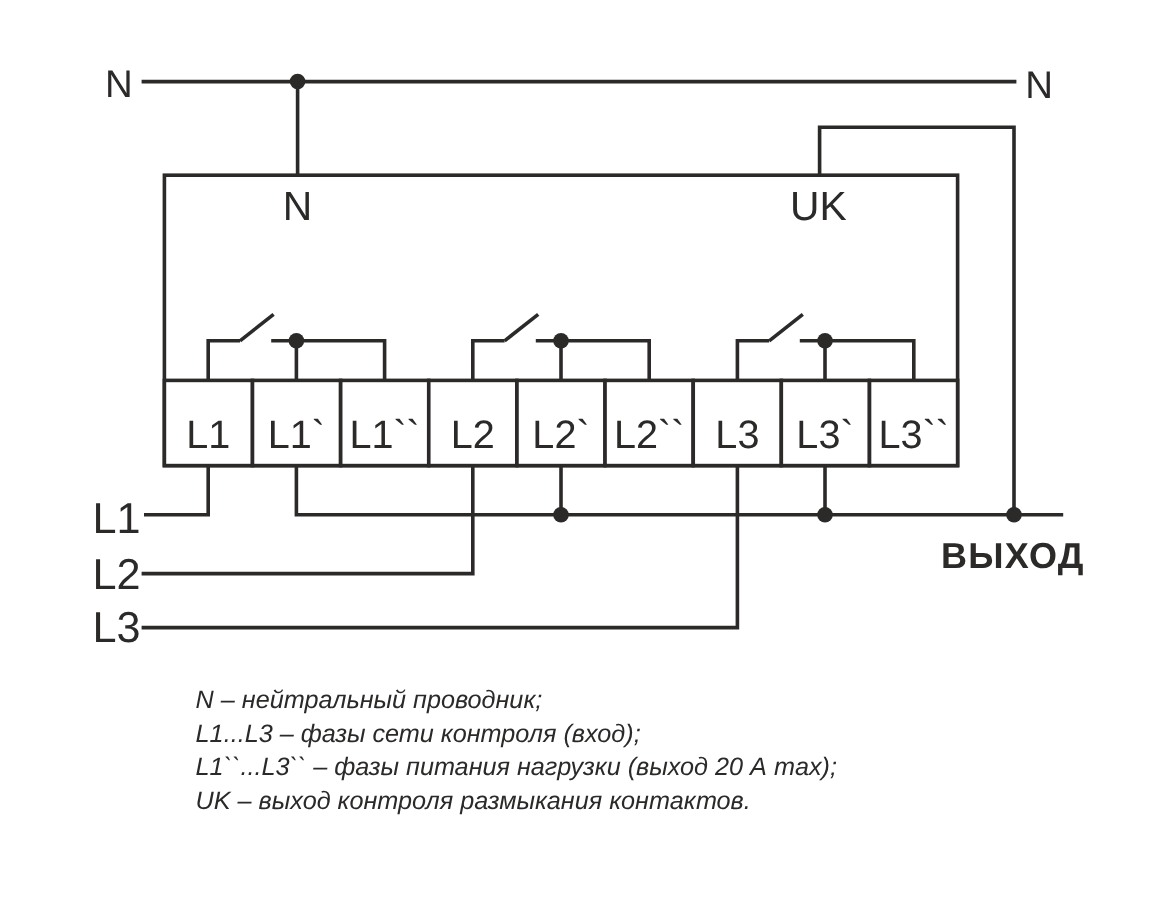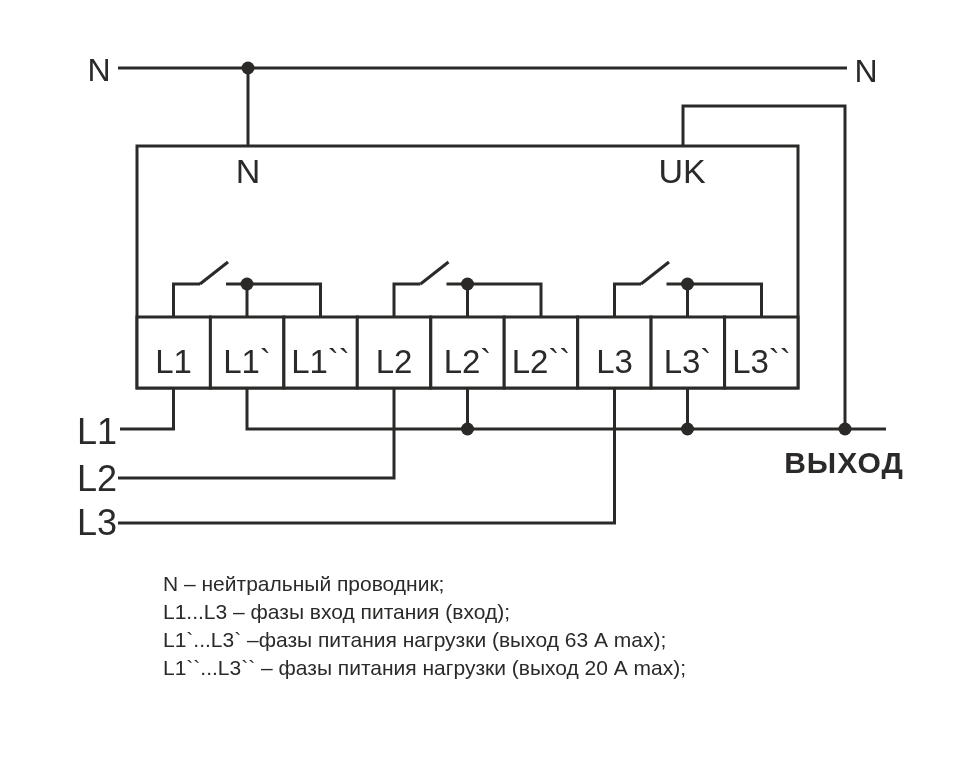--- a/index.html
+++ b/index.html
@@ -12,21 +12,21 @@
   .dot{fill:#2b2a29;stroke:none}
   .box{fill:#ffffff;stroke:#2b2a29;stroke-width:3}
   .lbl{fill:#2b2a29;font-family:"Liberation Sans",sans-serif;font-weight:400}
   .lbl-bus{font-size:32px}
   .lbl-term{font-size:33px}
   .lbl-dev{font-size:34px}
   .lbl-input{font-size:36px}
   .lbl-out{font-size:30px;font-weight:bold;letter-spacing:1px}
   .legend{
     position:absolute;left:163px;top:570px;width:700px;
-    font-size:21px;line-height:28px;color:#2b2a29;
+    font-style:italic;font-size:21px;line-height:28px;color:#2b2a29;
   }
 </style>
 </head>
 <body>
 
 <svg width="970" height="768" viewBox="0 0 970 768">
 
   <line class="wire" x1="118" y1="68" x2="847" y2="68"></line>
   <circle class="dot" cx="248" cy="68" r="6.5"></circle>
   <line class="wire" x1="248" y1="68" x2="248" y2="146"></line>
@@ -96,16 +96,16 @@
   <polyline class="wire" points="394,388 394,478 118,478"></polyline>
   <polyline class="wire" points="614.5,388 614.5,523 118,523"></polyline>
   <text class="lbl lbl-input" x="77" y="444">L1</text>
   <text class="lbl lbl-input" x="77" y="491">L2</text>
   <text class="lbl lbl-input" x="77" y="535">L3</text>
 
 </svg>
 
 <div class="legend">
   <div>N – нейтральный проводник;</div>
-  <div>L1...L3 – фазы вход питания (вход);</div>
-  <div>L1`...L3` –фазы питания нагрузки (выход 63 А max);</div>
+  <div>L1...L3 – фазы сети контроля (вход);</div>
   <div>L1``...L3`` – фазы питания нагрузки (выход 20 А max);</div>
+  <div>UK – выход контроля размыкания контактов.</div>
 </div>
 
 </body></html>

